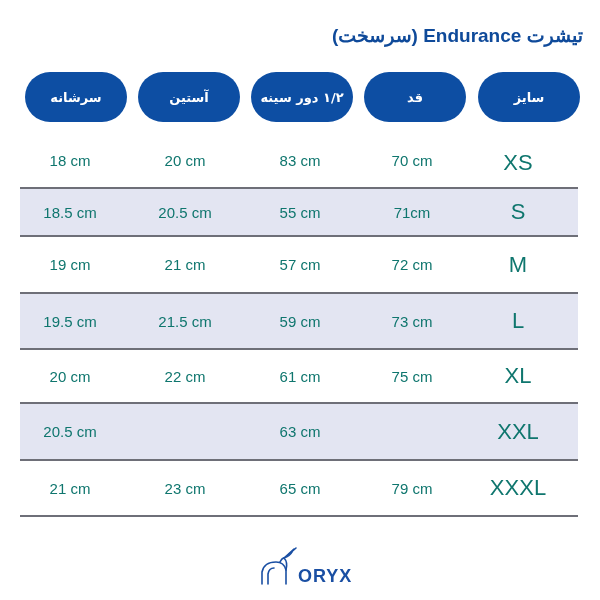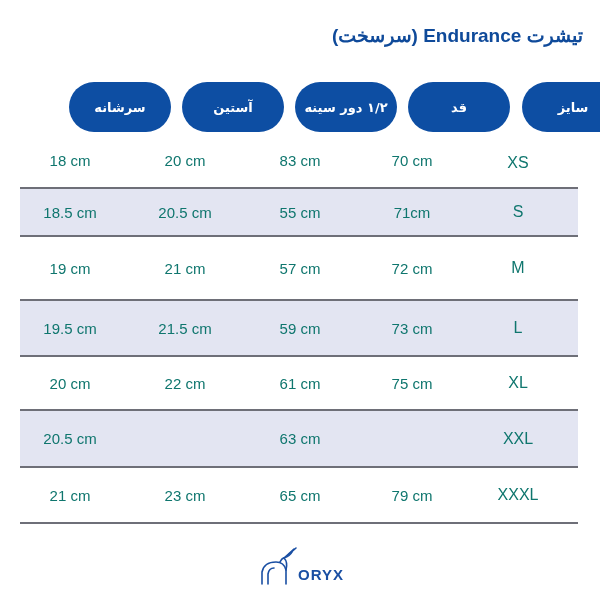--- a/index.html
+++ b/index.html
@@ -22,25 +22,24 @@
       line-height: 32px;
       font-size: 19px;
       font-weight: bold;
       color: #0f4a9a;
       direction: rtl;
       white-space: nowrap;
       font-family: Liberation Sans, sans-serif;
     }
     .header-row {
       position: absolute;
-      top: 82px;
+      top: 72px;
       left: 0;
       width: 482px;
       height: 50px;
-      margin-left: 44px;
     }
     .pill {
       position: absolute;
       top: 0;
       width: 102px;
       height: 50px;
       border-radius: 25px;
       background: #0d4ea3;
       color: #ffffff;
       font-size: 13px;
@@ -79,39 +78,39 @@
       height: 100%;
       display: flex;
       align-items: center;
       justify-content: center;
       color: #0f766e;
       font-size: 15px;
       font-family: "Liberation Sans", sans-serif;
       white-space: nowrap;
     }
     .cell.size {
-      font-size: 16px;
+      font-size: 22px;
     }
     .c0 { left: 0;   width: 100px; }
     .c1 { left: 113px; width: 104px; }
     .c2 { left: 228px; width: 104px; }
     .c3 { left: 340px; width: 104px; }
     .c4 { left: 450px; width: 96px; }
     .logo {
       position: absolute;
       left: 260px;
       top: 546px;
       width: 90px;
       height: 44px;
     }
     .logo-text {
       position: absolute;
       left: 298px;
       top: 566px;
-      font-size: 15px;
+      font-size: 18px;
       font-weight: bold;
       color: #1a4fa3;
       letter-spacing: 1px;
       font-family: "Liberation Sans", sans-serif;
     }
   </style>
 </head>
 <body>
 
 <div class="title">تیشرت Endurance (سرسخت)</div>
@@ -132,21 +131,21 @@
     <div class="cell c3">70 cm</div>
     <div class="cell c4 size" style="padding-top:6px;box-sizing:border-box;">XS</div>
   </div>
   <div class="row shaded bordered-top bordered-bottom" style="height:50px;">
     <div class="cell c0">18.5 cm</div>
     <div class="cell c1">20.5 cm</div>
     <div class="cell c2">55 cm</div>
     <div class="cell c3">71cm</div>
     <div class="cell c4 size">S</div>
   </div>
-  <div class="row" style="height:62px;">
+  <div class="row" style="height:55px;">
     <div class="cell c0">19 cm</div>
     <div class="cell c1">21 cm</div>
     <div class="cell c2">57 cm</div>
     <div class="cell c3">72 cm</div>
     <div class="cell c4 size">M</div>
   </div>
   <div class="row shaded bordered-top bordered-bottom" style="height:58px;">
     <div class="cell c0">19.5 cm</div>
     <div class="cell c1">21.5 cm</div>
     <div class="cell c2">59 cm</div>

